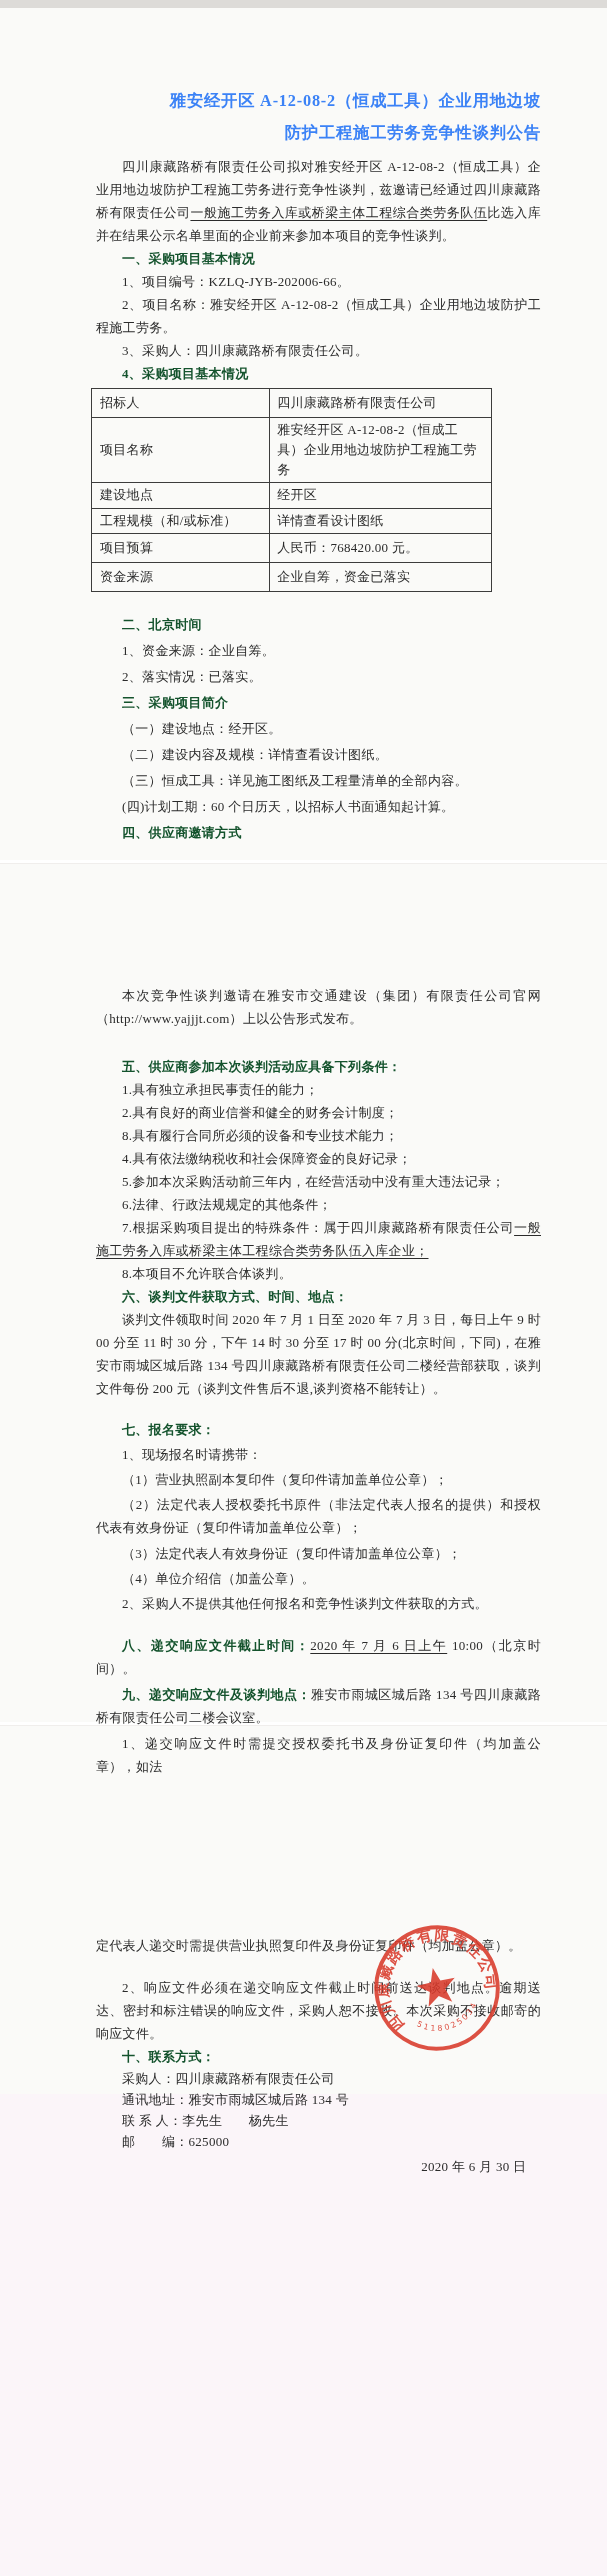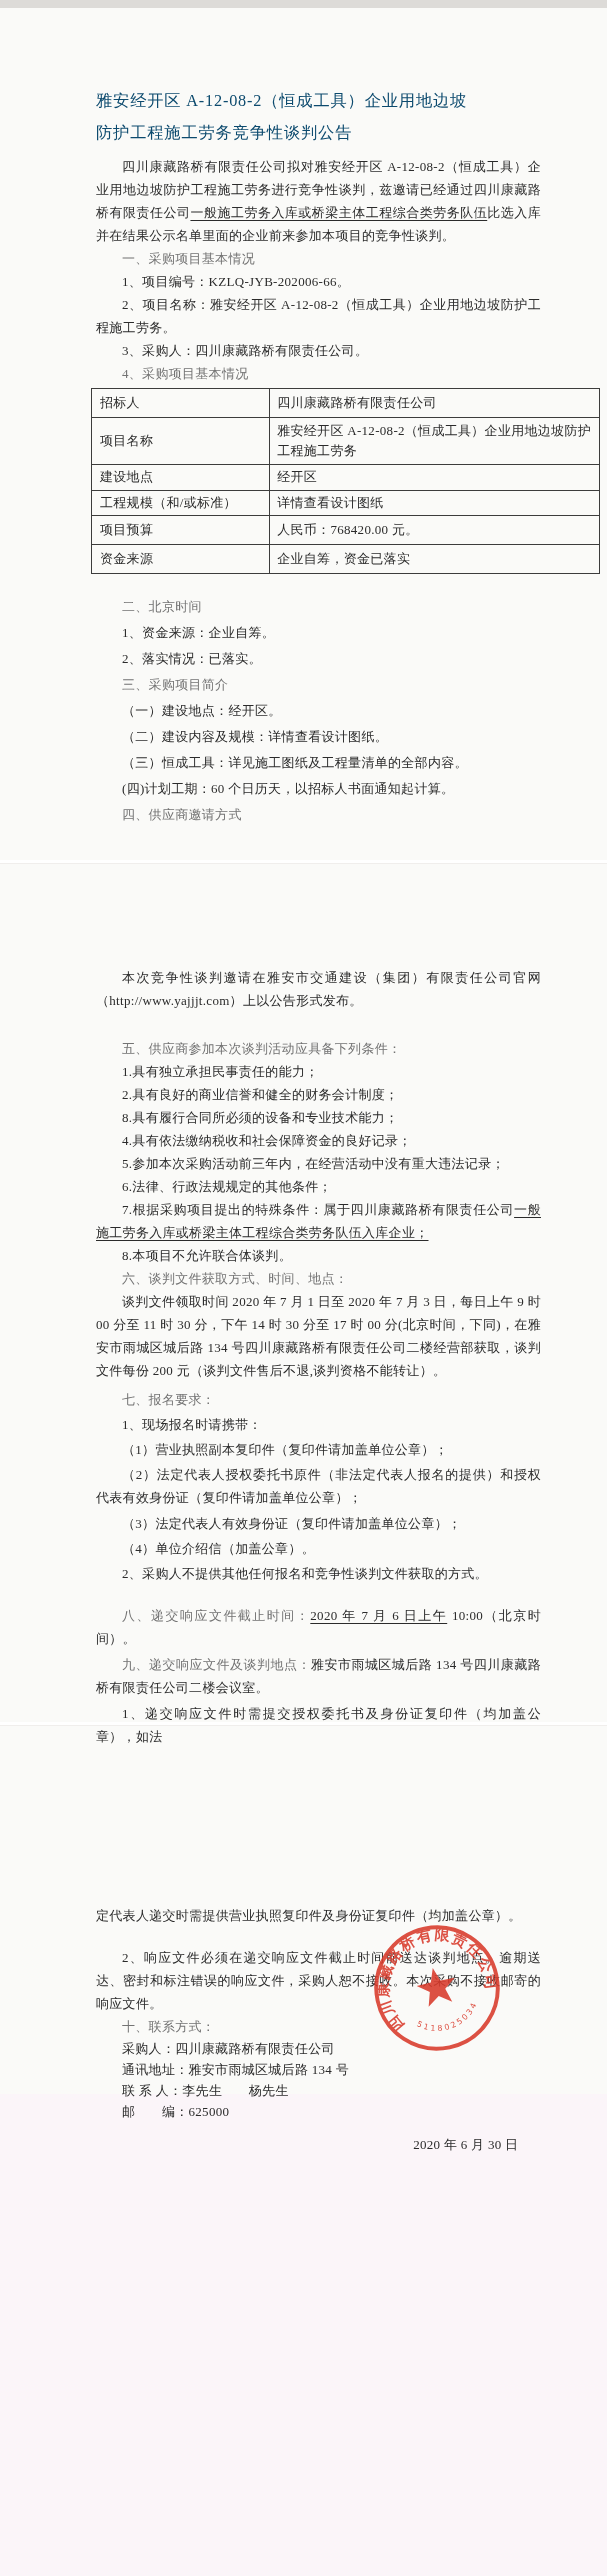--- a/index.html
+++ b/index.html
@@ -13,43 +13,43 @@
   .bottom-tint{position:absolute;top:2094px;left:0;width:607px;height:482px;background:#fbf5f9;}
   .page-seam{position:absolute;left:0;width:607px;height:3px;background:#ffffff;border-bottom:0.8px solid #f0eeec;}
   #seam1{top:860px;} #seam2{top:1722px;}
   .content{
     position:absolute;top:0;left:0;width:607px;box-sizing:border-box;
     padding:85px 66px 0 96px;
     font-size:13px;line-height:23px;letter-spacing:0.3px;
     text-align:justify;
   }
   .title{
-    text-align:left;font-weight:normal;font-size:16.3px;line-height:32px;
-    letter-spacing:0.8px;color:#0c4a6e;
+    text-align:right;font-weight:bold;font-size:16.3px;line-height:32px;
+    letter-spacing:0.8px;color:#3b82f6;
   }
   .para{text-indent:2em;margin:0;}
   .item{text-indent:2em;margin:0;}
-  .m3{margin-top:2.3px;} .m4{margin-top:3px;} .m6{margin-top:19px;} .m8{margin-top:6px;}
+  .m3{margin-top:2.3px;} .m4{margin-top:3px;} .m6{margin-top:19px;} .m8{margin-top:18px;}
   .m14{margin-top:25px;} .m28{margin-top:21px;}
-  .h{font-weight:normal;color:#737373;}
+  .h{font-weight:bold;color:#14532d;}
   .u{text-decoration:underline;text-underline-offset:3px;}
   .spacer1{height:140px;} .spacer2{height:156px;}
   table.info{
-    border-collapse:collapse;width:509px;margin-left:-4.6px;margin-top:3px;
+    border-collapse:collapse;width:401px;margin-left:-4.6px;margin-top:3px;
     font-size:13px;line-height:20px;
   }
   table.info td{
     border:0.8px solid #3c3c3c;padding:2.3px 7.6px;vertical-align:middle;
     text-align:left;letter-spacing:0.3px;
   }
   td.lbl{width:161px;padding-left:13.7px;}
   td.val{padding-left:10.6px;}
   tr.tall td{height:42px;} tr.mid td{height:23px;} tr.std td{height:20px;}
   .contact{line-height:21px;text-indent:2em;margin:0;}
-  .date-line{line-height:21px;text-align:right;padding-right:10.6px;margin:12px;}
+  .date-line{line-height:21px;text-align:right;padding-right:10.6px;margin:4px;}
   .intro-block{margin-top:6px;}
   .stamp{position:absolute;left:370px;top:1921px;width:134px;height:134px;
     transform:rotate(-12deg);opacity:.88;}
 </style>
 </head>
 <body>
 
 <div class="top-strip"></div>
 <div class="bottom-tint"></div>
 <div class="page-seam" id="seam1"></div>

